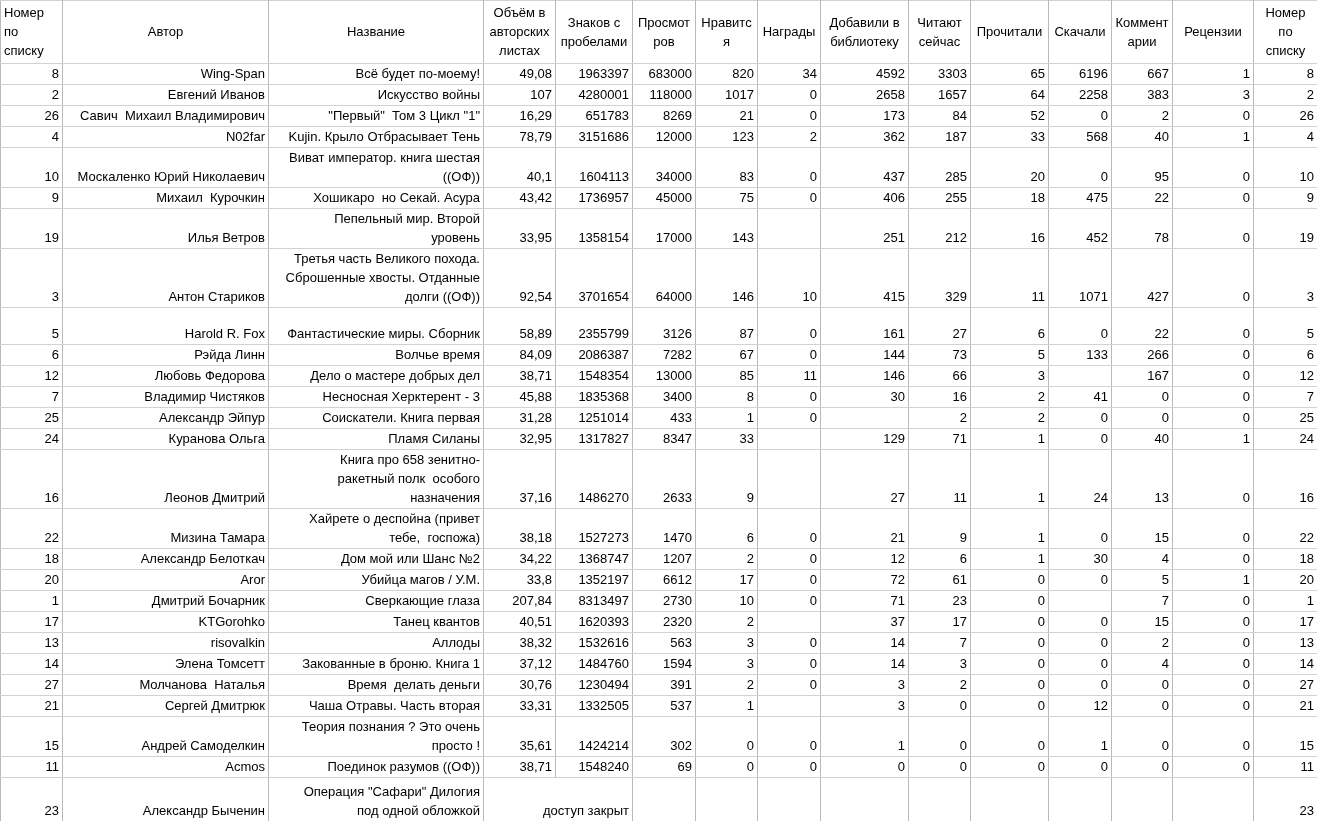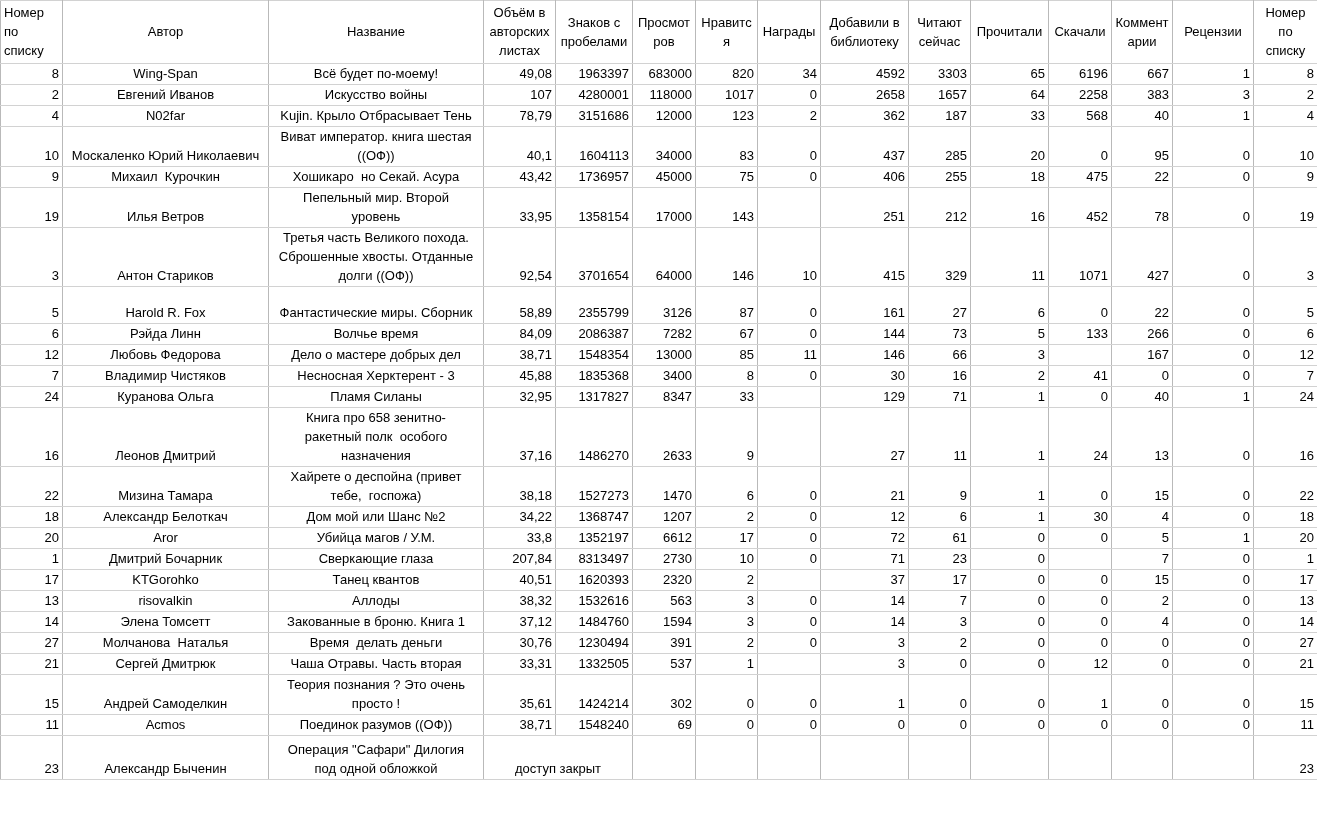--- a/index.html
+++ b/index.html
@@ -32,21 +32,21 @@
     word-wrap: break-word;
   }
   table.sheet thead th {
     vertical-align: middle;
     text-align: center;
     height: 61px;
   }
   table.sheet thead th.align-left { text-align: left; vertical-align: middle; }
   table.sheet tbody tr { height: 20px; }
   td.align-right { text-align: right; }
-  td.align-left  { text-align: center; }
+  td.align-left  { text-align: right; }
   
   col.c-num       { width: 62px; }
   col.c-author    { width: 206px; }
   col.c-title     { width: 215px; }
   col.c-volume    { width: 72px; }
   col.c-chars     { width: 77px; }
   col.c-views     { width: 63px; }
   col.c-likes     { width: 62px; }
   col.c-awards    { width: 63px; }
   col.c-library   { width: 88px; }
@@ -137,20 +137,37 @@
         <td class="align-right">0</td>
         <td class="align-right">2658</td>
         <td class="align-right">1657</td>
         <td class="align-right">64</td>
         <td class="align-right">2258</td>
         <td class="align-right">383</td>
         <td class="align-right">3</td>
         <td class="align-right">2</td>
       </tr>
       <tr>
+        <td class="align-right">26</td>
+        <td class="align-left">Савич  Михаил Владимирович</td>
+        <td class="align-left">"Первый"  Том 3 Цикл "1"</td>
+        <td class="align-right">16,29</td>
+        <td class="align-right">651783</td>
+        <td class="align-right">8269</td>
+        <td class="align-right">21</td>
+        <td class="align-right">0</td>
+        <td class="align-right">173</td>
+        <td class="align-right">84</td>
+        <td class="align-right">52</td>
+        <td class="align-right">0</td>
+        <td class="align-right">2</td>
+        <td class="align-right">0</td>
+        <td class="align-right">26</td>
+      </tr>
+      <tr>
         <td class="align-right">4</td>
         <td class="align-left">N02far</td>
         <td class="align-left">Kujin. Крыло Отбрасывает Тень</td>
         <td class="align-right">78,79</td>
         <td class="align-right">3151686</td>
         <td class="align-right">12000</td>
         <td class="align-right">123</td>
         <td class="align-right">2</td>
         <td class="align-right">362</td>
         <td class="align-right">187</td>
@@ -294,20 +311,37 @@
         <td class="align-right">0</td>
         <td class="align-right">30</td>
         <td class="align-right">16</td>
         <td class="align-right">2</td>
         <td class="align-right">41</td>
         <td class="align-right">0</td>
         <td class="align-right">0</td>
         <td class="align-right">7</td>
       </tr>
       <tr>
+        <td class="align-right">25</td>
+        <td class="align-left">Александр Эйпур</td>
+        <td class="align-left">Соискатели. Книга первая</td>
+        <td class="align-right">31,28</td>
+        <td class="align-right">1251014</td>
+        <td class="align-right">433</td>
+        <td class="align-right">1</td>
+        <td class="align-right">0</td>
+        <td class="align-right"></td>
+        <td class="align-right">2</td>
+        <td class="align-right">2</td>
+        <td class="align-right">0</td>
+        <td class="align-right">0</td>
+        <td class="align-right">0</td>
+        <td class="align-right">25</td>
+      </tr>
+      <tr>
         <td class="align-right">24</td>
         <td class="align-left">Куранова Ольга</td>
         <td class="align-left">Пламя Силаны</td>
         <td class="align-right">32,95</td>
         <td class="align-right">1317827</td>
         <td class="align-right">8347</td>
         <td class="align-right">33</td>
         <td class="align-right"></td>
         <td class="align-right">129</td>
         <td class="align-right">71</td>

